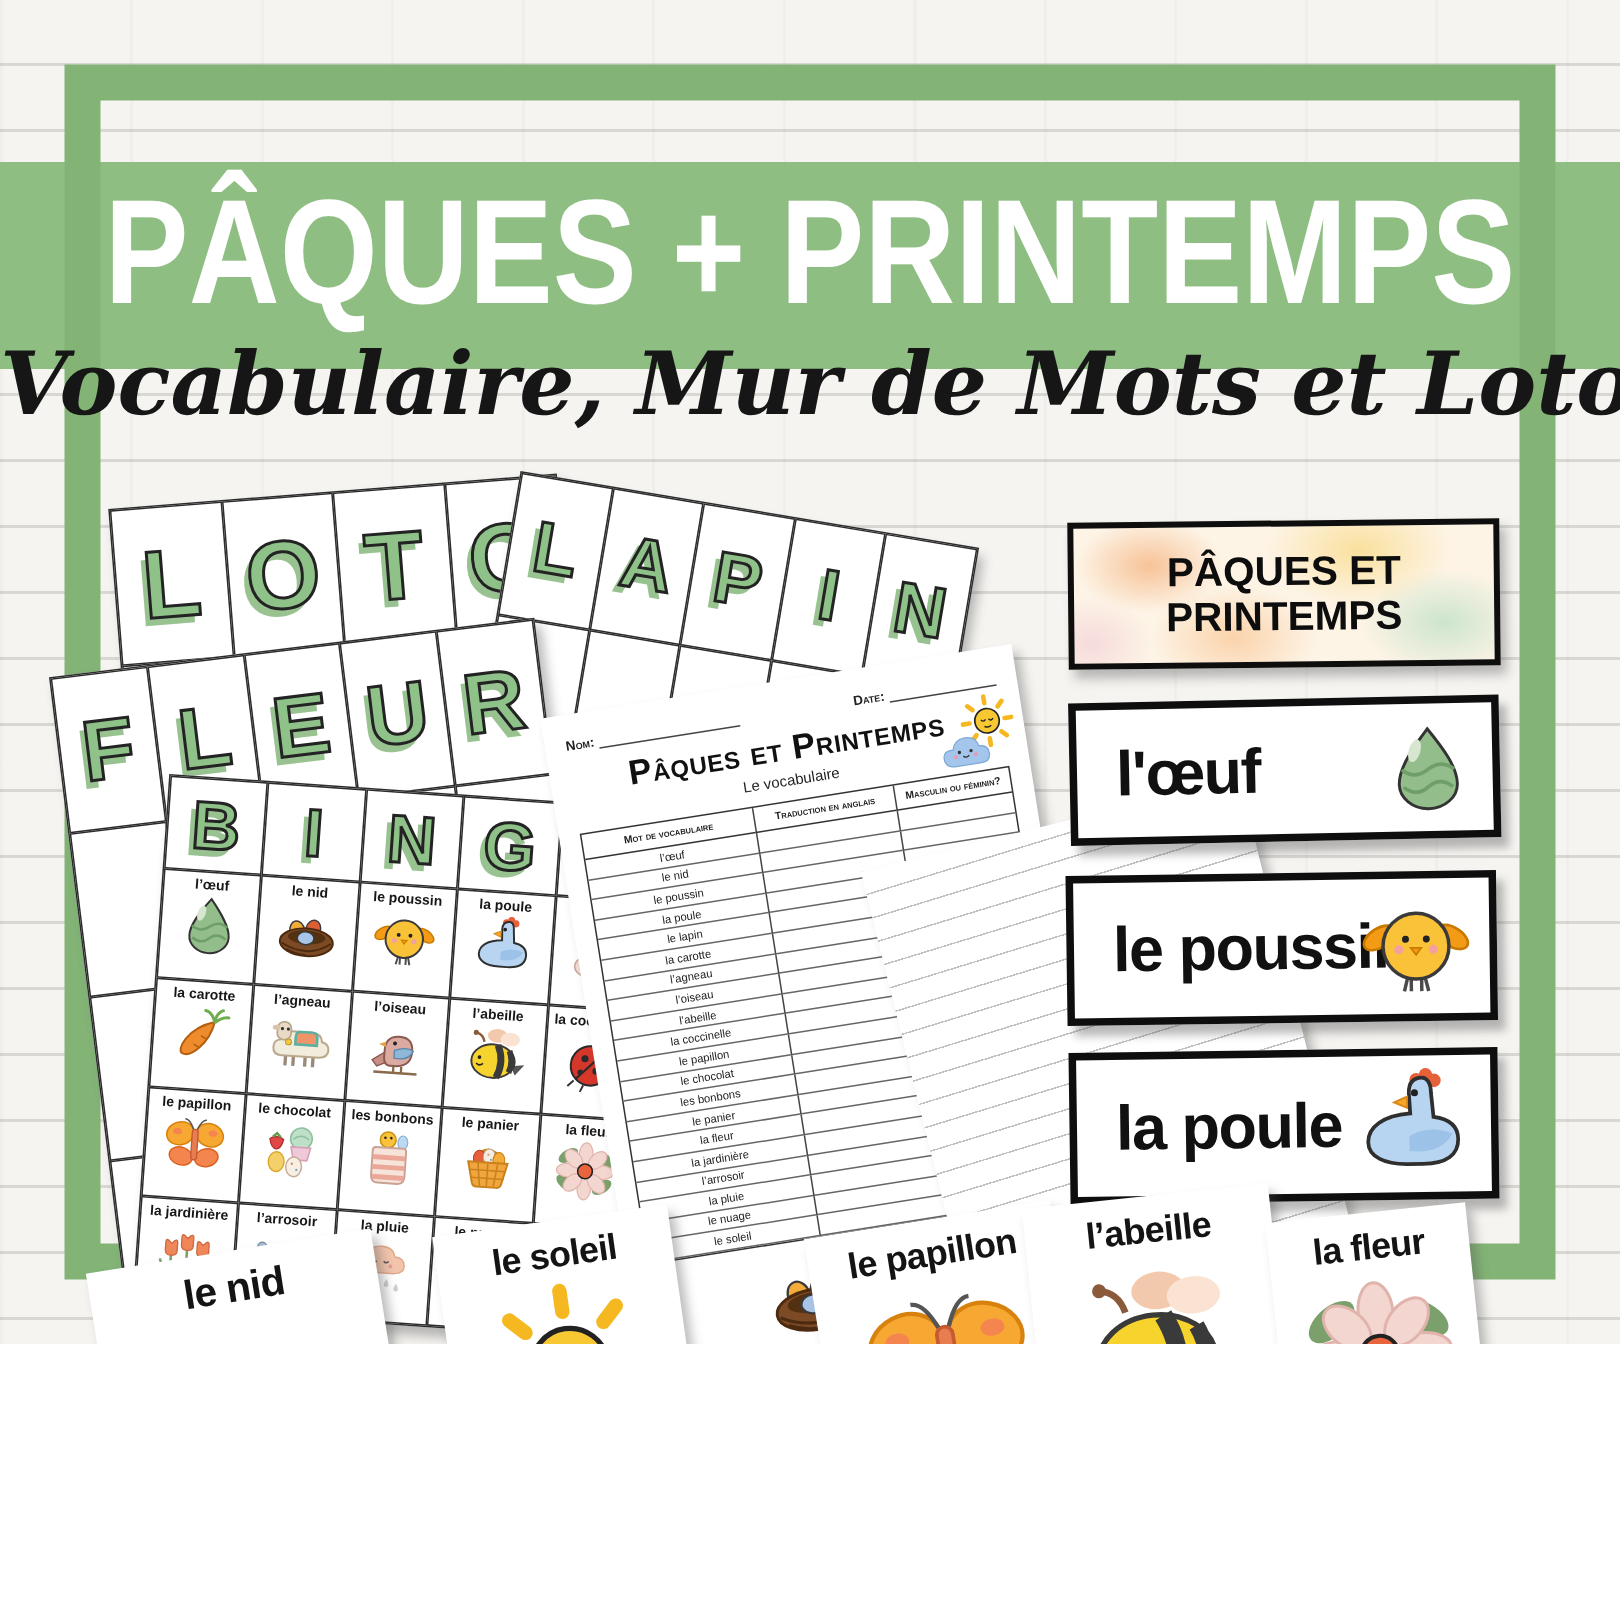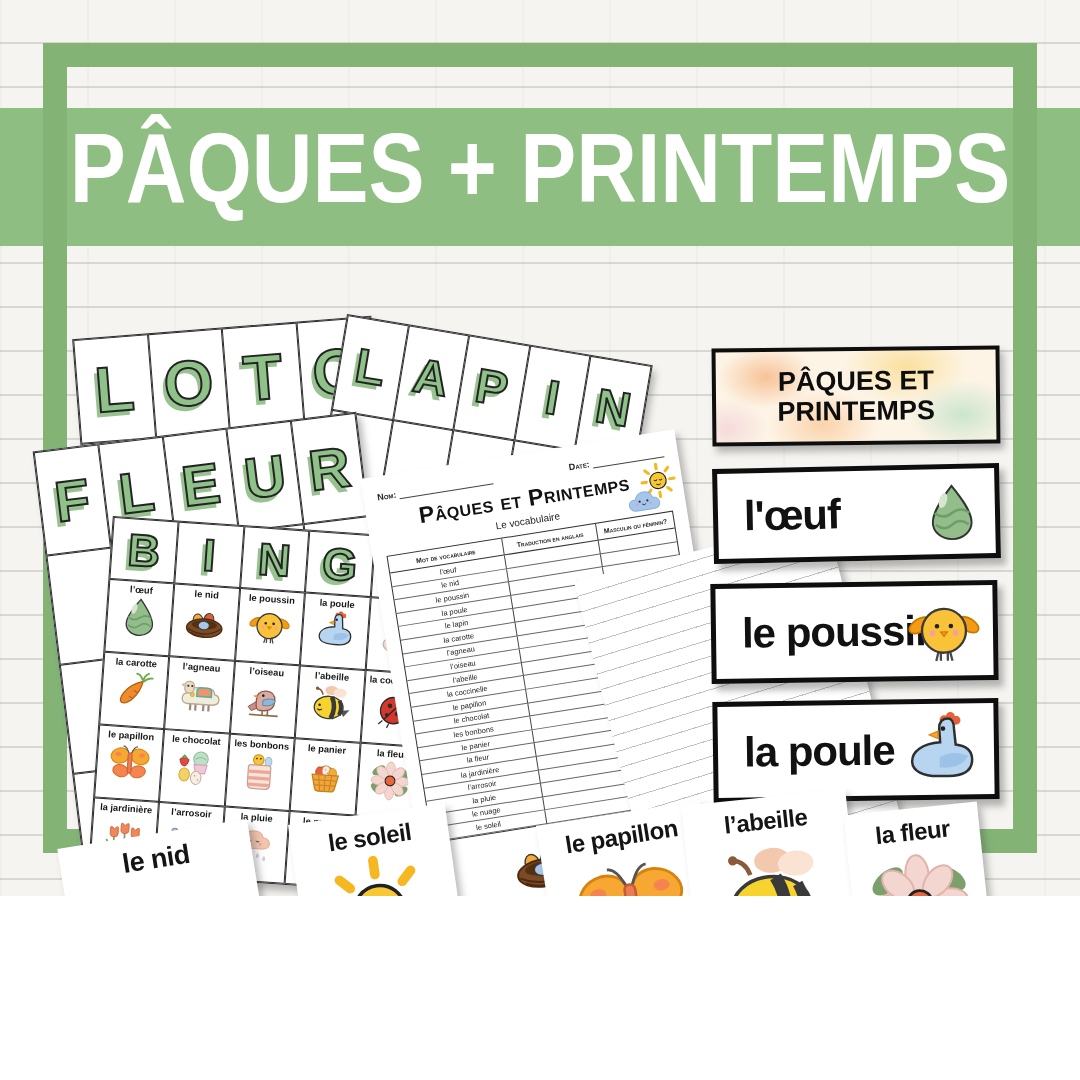--- a/index.html
+++ b/index.html
@@ -267,20 +267,21 @@
   <path d="M28 38q4 3 8 0" stroke="#222" stroke-width="1.7" fill="none"></path>
 </symbol>
 </defs>
 </svg>
 
 <div class="canvas">
 
   <div class="band"></div>
   <div class="frame"></div>
   <div class="banner-title">PÂQUES + PRINTEMPS</div>
+  <div class="banner-sub">Vocabulaire, Mur de Mots et Loto</div>
 
   <div class="paper gamecard" style="left:84px;top:327px;width:298px;z-index:4;--ls:64px;transform:rotate(-4.5deg);grid-template-columns:repeat(4,1fr);grid-template-rows:104px 104px 104px;">
       <div class="gcell hcell">
         <span class="bubble">L</span>
       </div>
       <div class="gcell hcell">
         <span class="bubble">O</span>
       </div>
       <div class="gcell hcell">
         <span class="bubble">T</span>

